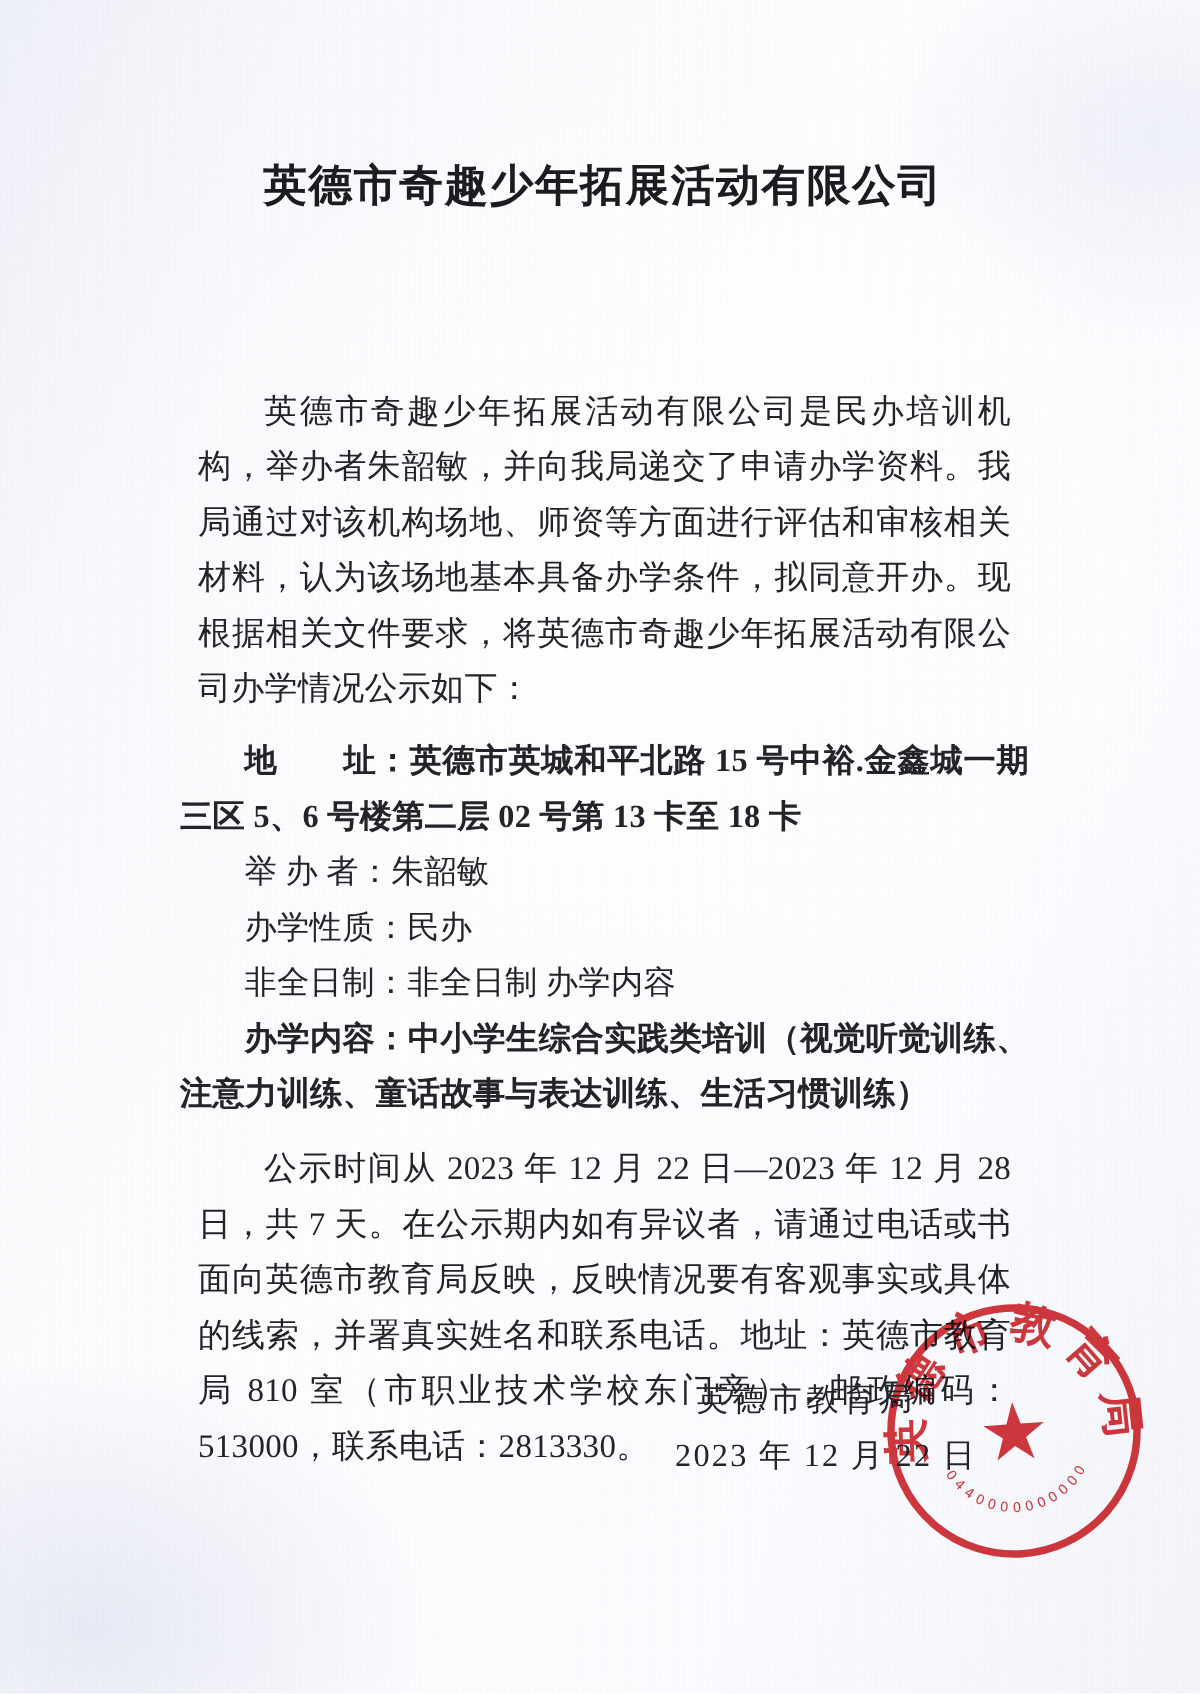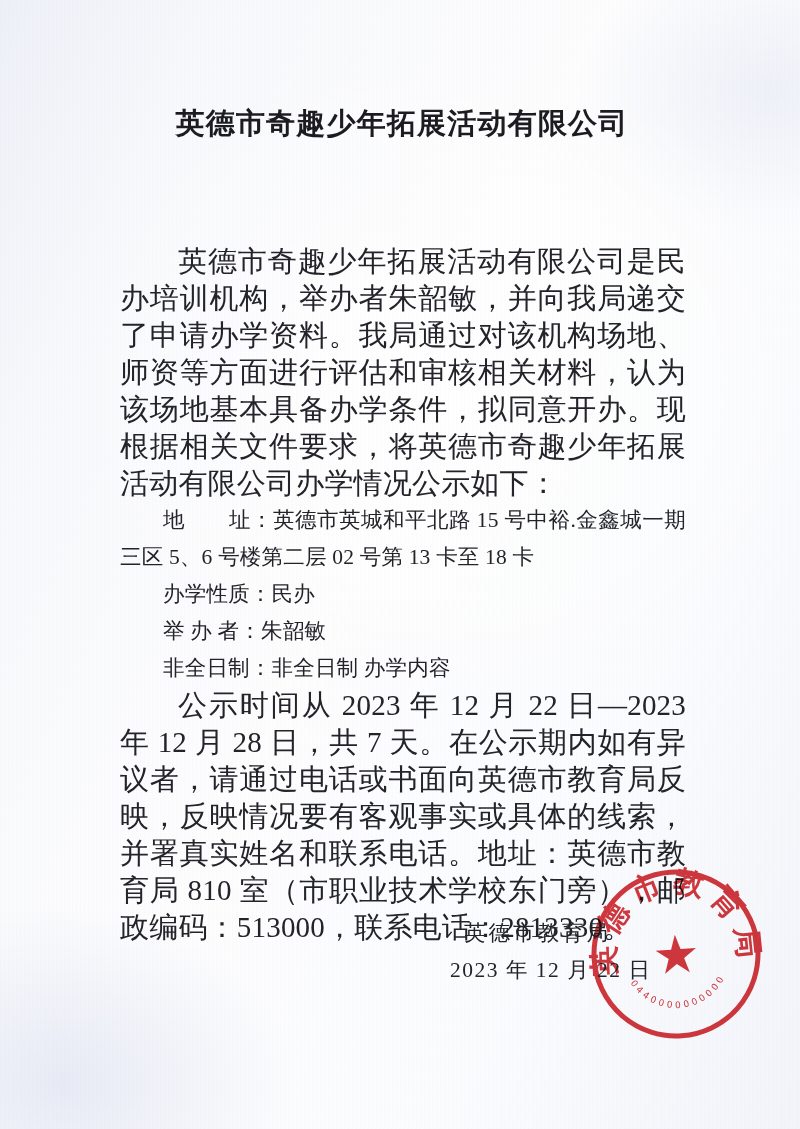--- a/index.html
+++ b/index.html
@@ -72,27 +72,27 @@
   }
 
   
   .body-block {
     position: absolute;
     top: 243px;
     left: 0;
     width: 566px;
   }
   .para {
-    font-size: 29px;
+    font-size: 22px;
     line-height: 37px;
     color: #23232a;
     letter-spacing: 0.2px;
     text-align: justify;
     text-justify: inter-ideograph;
-    margin: 0;
+    margin: 12px;
   }
   .para.indent {
     text-indent: 2em;
   }
   .field-line {
     font-size: 21.5px;
     line-height: 37px;
     color: #23232a;
     letter-spacing: 0.2px;
     margin: 0;
@@ -101,20 +101,21 @@
   }
   .para-wrap-field {
     font-size: 21.5px;
     line-height: 37px;
     color: #23232a;
     letter-spacing: 0.2px;
     margin: 0;
     text-indent: 2em;
     text-align: justify;
     text-justify: inter-ideograph;
+    font-weight: bold;
   }
 
   
   .signature {
     position: absolute;
     top: 915px;
     left: 330px;
     width: 240px;
     font-size: 21.5px;
     line-height: 37px;
@@ -152,26 +153,27 @@
     <div class="title-block">
       <div class="title-line">英德市奇趣少年拓展活动有限公司</div>
     </div>
 
     <div class="body-block">
 
       <p class="para indent">英德市奇趣少年拓展活动有限公司是民办培训机构，举办者朱韶敏，并向我局递交了申请办学资料。我局通过对该机构场地、师资等方面进行评估和审核相关材料，认为该场地基本具备办学条件，拟同意开办。现根据相关文件要求，将英德市奇趣少年拓展活动有限公司办学情况公示如下：</p>
 
       <p class="para-wrap-field"><span>地　　址：</span><span>英德市英城和平北路 15 号中裕.金鑫城一期三区 5、6 号楼第二层 02 号第 13 卡至 18 卡</span></p>
 
+      <p class="field-line"><span>举 办 者：</span><span>朱韶敏</span></p>
+
       <p class="field-line"><span>办学性质：</span><span>民办</span></p>
-
-      <p class="field-line"><span>举 办 者：</span><span>朱韶敏</span></p>
 
       <p class="field-line"><span>非全日制：</span><span>非全日制 办学内容</span></p>
 
+      <p class="para-wrap-field"><span>办学内容：</span><span>中小学生综合实践类培训（视觉听觉训练、注意力训练、童话故事与表达训练、生活习惯训练）</span></p>
 
       <p class="para indent">公示时间从 2023 年 12 月 22 日—2023 年 12 月 28 日，共 7 天。在公示期内如有异议者，请通过电话或书面向英德市教育局反映，反映情况要有客观事实或具体的线索，并署真实姓名和联系电话。地址：英德市教育局 810 室（市职业技术学校东门旁），邮政编码：513000，联系电话：2813330。</p>
     </div>
 
     <div class="signature">
       <div class="sig-org">英德市教育局</div>
       <div class="sig-date">2023 年 12 月 22 日</div>
     </div>
 
     <div class="stamp">

